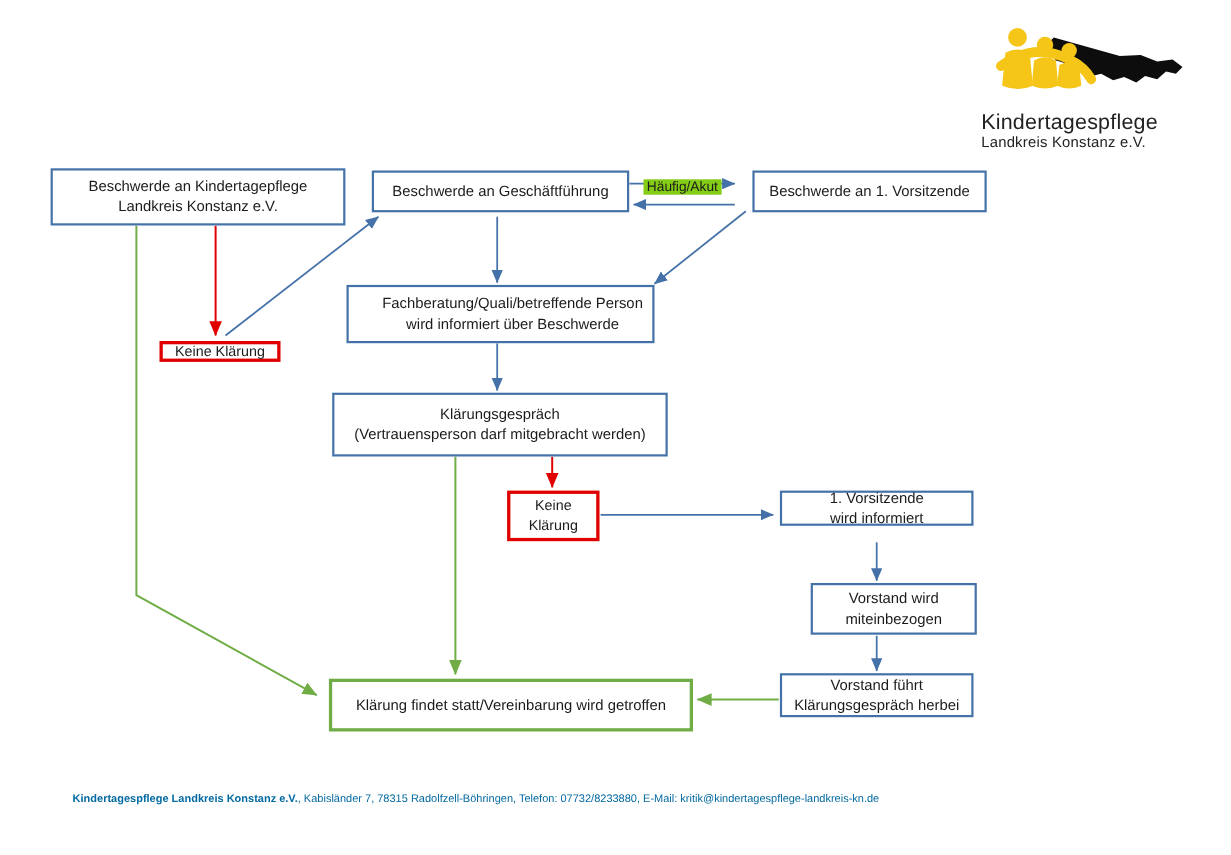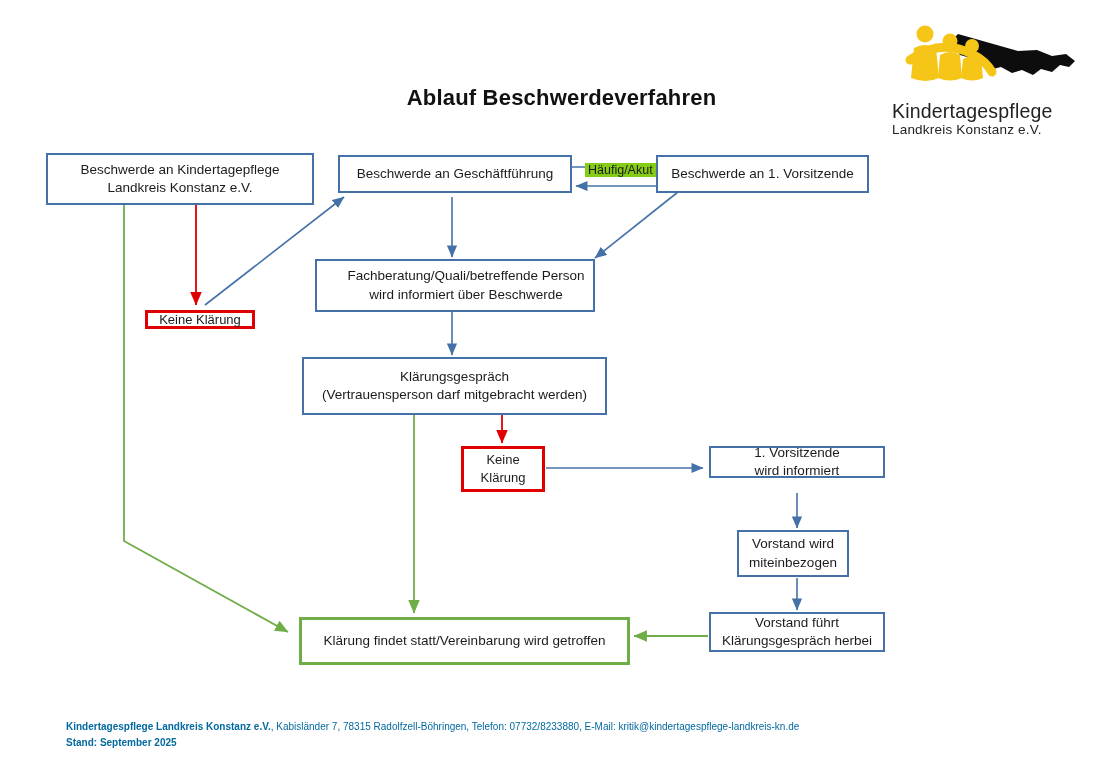--- a/index.html
+++ b/index.html
@@ -71,23 +71,20 @@
   }
   #footer-line1{font-weight:normal;}
   #footer-line1 .bold{font-weight:bold;}
   #footer-line2{font-weight:bold;}
 </style>
 </head>
 <body>
 
 <div id="canvas">
 
-  <div id="page-title">
-    <span id="page-title-inner">Ablauf Beschwerdeverfahren</span>
-  </div>
 
   <div id="logo">
     <svg id="logo-mark" viewBox="0 0 215 80">
 
       <path d="M58 14 L118 31 L137 30 L152 36 L166 34 L175 41 L169 47 L160 45 L152 52 L141 49 L133 55 L122 50 L112 53 L101 47 L93 49 L84 43 L75 44 L67 37 L60 35 L54 28 L48 24 Z" transform="translate(8,2)" fill="#0d0d0d"></path>
 
       <circle cx="33" cy="16" r="8.5" fill="#F5C518"></circle>
       <path d="M22 30 q11 -6 22 0 l3 30 q-13 6 -28 0 Z" fill="#F5C518"></path>
       <circle cx="58" cy="23" r="7.5" fill="#F5C518"></circle>
       <path d="M48 37 q10 -6 20 0 l2 23 q-12 5 -24 0 Z" fill="#F5C518"></path>
@@ -151,21 +148,21 @@
 
   <div class="node blue" style="left:46px;top:153px;width:268px;height:52px;">
     <span class="ln">Beschwerde an Kindertagepflege</span>
     <span class="ln">Landkreis Konstanz e.V.</span>
   </div>
 
   <div class="node blue" style="left:338px;top:155px;width:234px;height:38px;">
     <span class="ln">Beschwerde an Geschäftführung</span>
   </div>
 
-  <div class="node blue" style="left:656px;top:155px;width:213px;height:38px;">
+  <div class="node blue" style="left:684px;top:155px;width:213px;height:38px;">
     <span class="ln">Beschwerde an 1. Vorsitzende</span>
   </div>
 
   <div class="node red" style="left:145px;top:310px;width:110px;height:19px;font-size:13px;">
     <span class="ln">Keine Klärung</span>
   </div>
 
   <div class="node blue" style="left:315px;top:259px;width:280px;height:53px;padding-left:22px;">
     <span class="ln">Fachberatung/Quali/betreffende Person</span>
     <span class="ln">wird informiert über Beschwerde</span>
@@ -179,32 +176,31 @@
   <div class="node red" style="left:461px;top:446px;width:84px;height:46px;font-size:13px;">
     <span class="ln">Keine</span>
     <span class="ln">Klärung</span>
   </div>
 
   <div class="node blue" style="left:709px;top:446px;width:176px;height:32px;">
     <span class="ln">1. Vorsitzende</span>
     <span class="ln">wird informiert</span>
   </div>
 
-  <div class="node blue" style="left:737px;top:530px;width:112px;height:47px;">
+  <div class="node blue" style="left:737px;top:530px;width:151px;height:47px;">
     <span class="ln">Vorstand wird</span>
     <span class="ln">miteinbezogen</span>
   </div>
 
   <div class="node blue" style="left:709px;top:612px;width:176px;height:40px;">
     <span class="ln">Vorstand führt</span>
     <span class="ln">Klärungsgespräch herbei</span>
   </div>
 
   <div class="node green" style="left:299px;top:617px;width:331px;height:48px;">
     <span class="ln">Klärung findet statt/Vereinbarung wird getroffen</span>
   </div>
 
   <div id="footer">
     <div id="footer-line1"><span class="bold">Kindertagespflege Landkreis Konstanz e.V.</span><span>, Kabisländer 7, 78315 Radolfzell-Böhringen, Telefon: 07732/8233880, E-Mail: kritik@kindertagespflege-landkreis-kn.de</span></div>
-    <div id="footer-line2">Stand: September 2025</div>
   </div>
 
 </div>
 
 </body></html>

